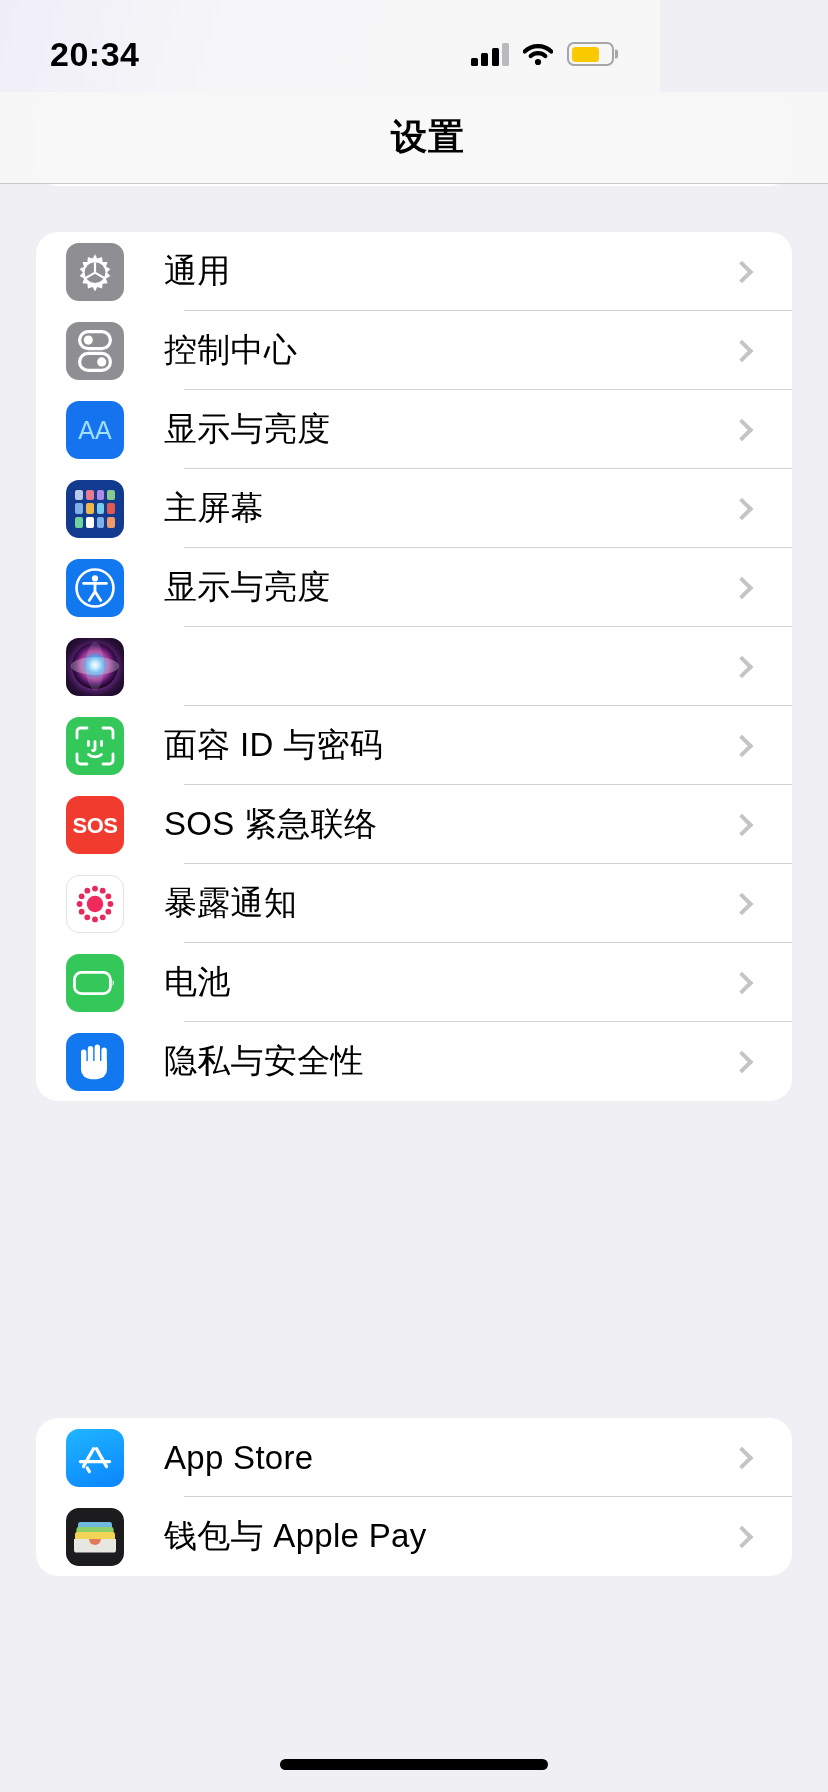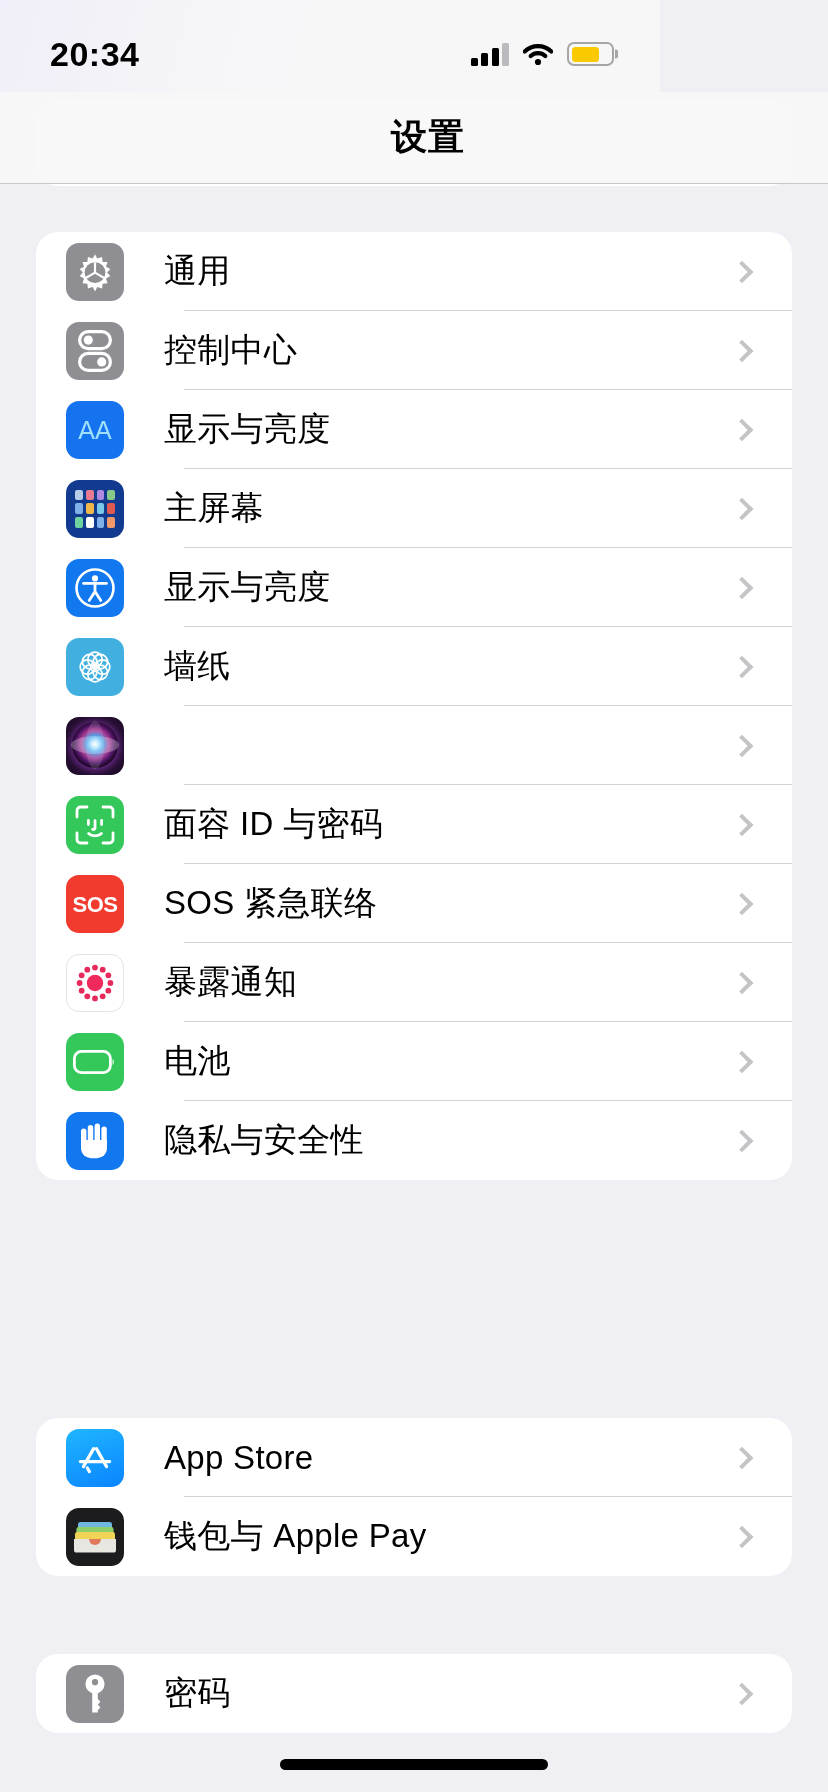--- a/index.html
+++ b/index.html
@@ -293,38 +293,20 @@
       <circle cx="22" cy="12.4" r="3.1" fill="#fff"></circle>
       <path d="M10.6 17.4 H33.4" stroke="#fff" stroke-width="2.8" stroke-linecap="round"></path>
       <path d="M22 17.4 V25.6 L16.2 34.4 M22 25.6 L27.8 34.4" stroke="#fff" stroke-width="2.8" stroke-linecap="round" fill="none"></path>
             </svg>
           </div>
           <div class="label">显示与亮度</div>
           <div class="chev"></div>
           <div class="sep"></div>
         </div>
         <div class="row">
-          <div class="icon ic-wallpaper">
-            <svg width="42" height="42" viewBox="0 0 42 42">
-              <ellipse cx="28.6" cy="21" rx="7.2" ry="7.2" fill="none" stroke="#fff" stroke-width="1.7"></ellipse>
-              <ellipse cx="26.37401153701776" cy="26.37401153701776" rx="7.2" ry="7.2" fill="none" stroke="#fff" stroke-width="1.7"></ellipse>
-              <ellipse cx="21" cy="28.6" rx="7.2" ry="7.2" fill="none" stroke="#fff" stroke-width="1.7"></ellipse>
-              <ellipse cx="15.625988462982239" cy="26.37401153701776" rx="7.2" ry="7.2" fill="none" stroke="#fff" stroke-width="1.7"></ellipse>
-              <ellipse cx="13.4" cy="21" rx="7.2" ry="7.2" fill="none" stroke="#fff" stroke-width="1.7"></ellipse>
-              <ellipse cx="15.625988462982239" cy="15.625988462982239" rx="7.2" ry="7.2" fill="none" stroke="#fff" stroke-width="1.7"></ellipse>
-              <ellipse cx="21" cy="13.4" rx="7.2" ry="7.2" fill="none" stroke="#fff" stroke-width="1.7"></ellipse>
-              <ellipse cx="26.374011537017758" cy="15.625988462982239" rx="7.2" ry="7.2" fill="none" stroke="#fff" stroke-width="1.7"></ellipse>
-      <circle cx="21" cy="21" r="4.4" fill="none" stroke="#fff" stroke-width="1.7"></circle>
-            </svg>
-          </div>
-          <div class="label">墙纸</div>
-          <div class="chev"></div>
-          <div class="sep"></div>
-        </div>
-        <div class="row">
           <div class="icon ic-siri">
             <svg width="58" height="58" viewBox="0 0 58 58">
       <defs>
                 <radialGradient id="sg" cx="50%" cy="48%" r="52%">
         <stop offset="0%" stop-color="#ffffff"></stop>
                   <stop offset="14%" stop-color="#a8e4ff"></stop>
         <stop offset="34%" stop-color="#2b96e8" stop-opacity="0.95"></stop>
         <stop offset="58%" stop-color="#c0368f" stop-opacity="0.8"></stop>
         <stop offset="80%" stop-color="#4a1060" stop-opacity="0.9"></stop>
         <stop offset="100%" stop-color="#120617"></stop>
@@ -435,33 +417,20 @@
       <rect x="2" y="13" width="40" height="9" rx="2.4" fill="#f0d456"></rect>
       <path d="M1 20 h42 v11 a2.6 2.6 0 0 1-2.6 2.6 H3.6 A2.6 2.6 0 0 1 1 31 Z" fill="#e8e6e0"></path>
       <path d="M16 20 h12 a6 6 0 0 1-12 0 Z" fill="#e07a5a"></path>
             </svg>
           </div>
           <div class="label">钱包与 Apple Pay</div>
           <div class="chev"></div>
         </div>
       </div>
 
-    <div class="card" id="group-2" style="top:1654px;">
-        <div class="row">
-          <div class="icon ic-passwords">
-            <svg width="26" height="42" viewBox="0 0 26 42" fill="#fff">
-      <circle cx="13" cy="11" r="9.6"></circle>
-      <circle cx="13" cy="9.2" r="3.1" fill="#8e8e93"></circle>
-      <path d="M10.2 19 h5.6 v7 l2.6 2.8 -2.6 2.8 2.6 2.8 -2.6 2.8 v2.4 h-5.6 Z"></path>
-            </svg>
-          </div>
-          <div class="label">密码</div>
-          <div class="chev"></div>
-        </div>
-      </div>
   </div>
 
   <div class="statusbar">
     <div class="status-time">20:34</div>
     <div class="status-right">
       <div class="signal">
         <i class="b1"></i>
           <i class="b2"></i>
           <i class="b3"></i>
           <i class="b4"></i>

